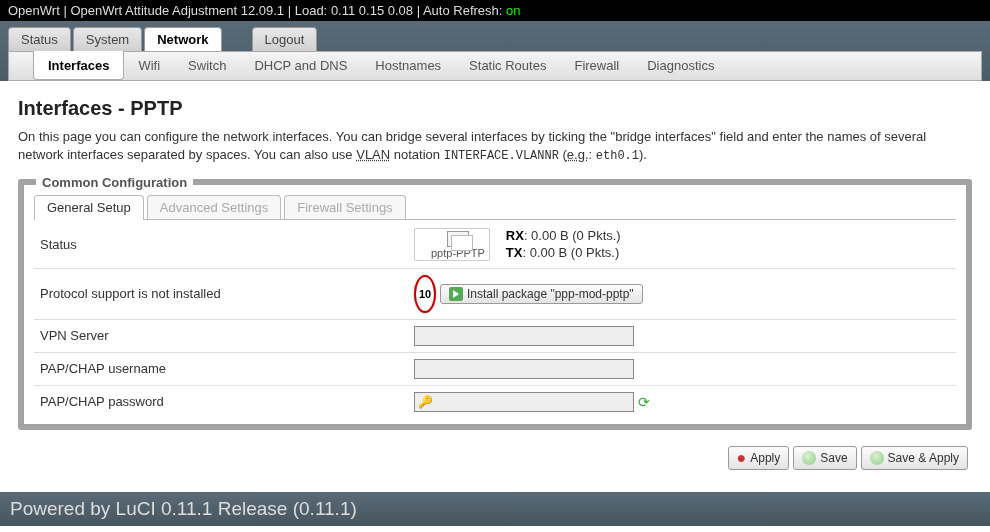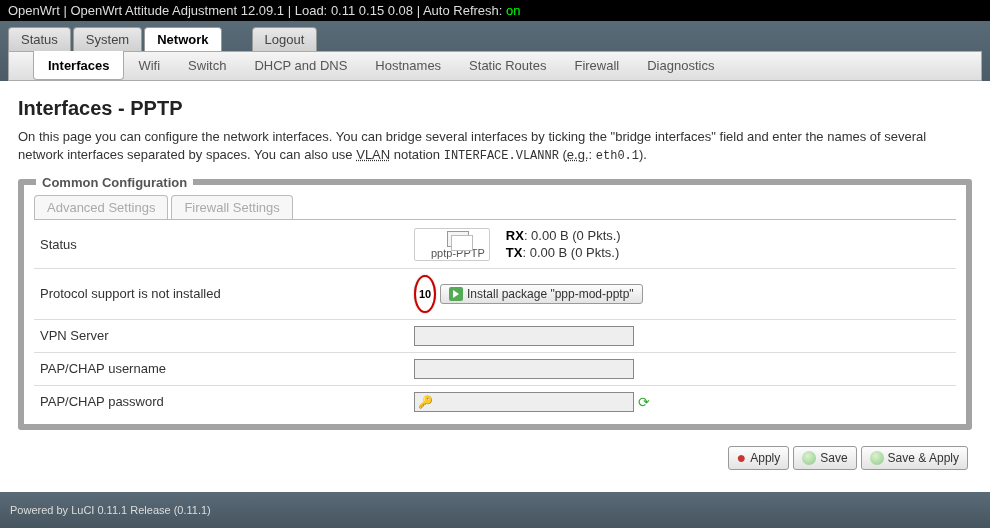--- a/index.html
+++ b/index.html
@@ -234,22 +234,22 @@
     background: radial-gradient(circle at 40% 35%, #dff0d0, #8c8);
     border-radius: 50%;
   }
   .key-icn {
     display:inline-block; width:16px; font-size:12px; color:#c90;
   }
   .reload-icn { color:#3a3; font-size:14px; margin-left:4px; cursor:pointer;}
   .footer {
     background: linear-gradient(#5a6b78, #46555f);
     color: #ddd;
-    padding: 12px 10px;
-    font-size: 11px;
+    padding: 6px 10px;
+    font-size: 19px;
   }
   .pwd-wrap { position:relative; display:flex; align-items:center;}
   .pwd-wrap .key-icn { position:absolute; left:4px; }
   .pwd-wrap .txt { padding-left:20px; }
 </style>
 </head>
 <body>
 
 <div class="topbar">
   <span>OpenWrt</span>
@@ -288,20 +288,21 @@
 <div class="main">
   <h2>Interfaces - PPTP</h2>
   <div class="desc">
     <span>On this page you can configure the network interfaces. You can bridge several interfaces by ticking the "bridge interfaces" field and enter the names of several network interfaces separated by spaces. You can also use </span><span class="ul">VLAN</span><span> notation </span><span class="mono">INTERFACE.VLANNR</span><span> (</span><span class="ul">e.g.</span><span>: </span><span class="mono">eth0.1</span><span>).</span>
   </div>
 
   <div class="fieldset">
     <div class="fieldset-legend">Common Configuration</div>
 
     <div class="inner-tabs">
+      <div class="inner-tab active">General Setup</div>
       <div class="inner-tab">Advanced Settings</div>
       <div class="inner-tab">Firewall Settings</div>
     </div>
 
     <div class="row">
       <div class="label">Status</div>
       <div class="value">
         <div class="status-box">
           <div class="iface-icon"></div>
           <div>pptp-PPTP</div>

